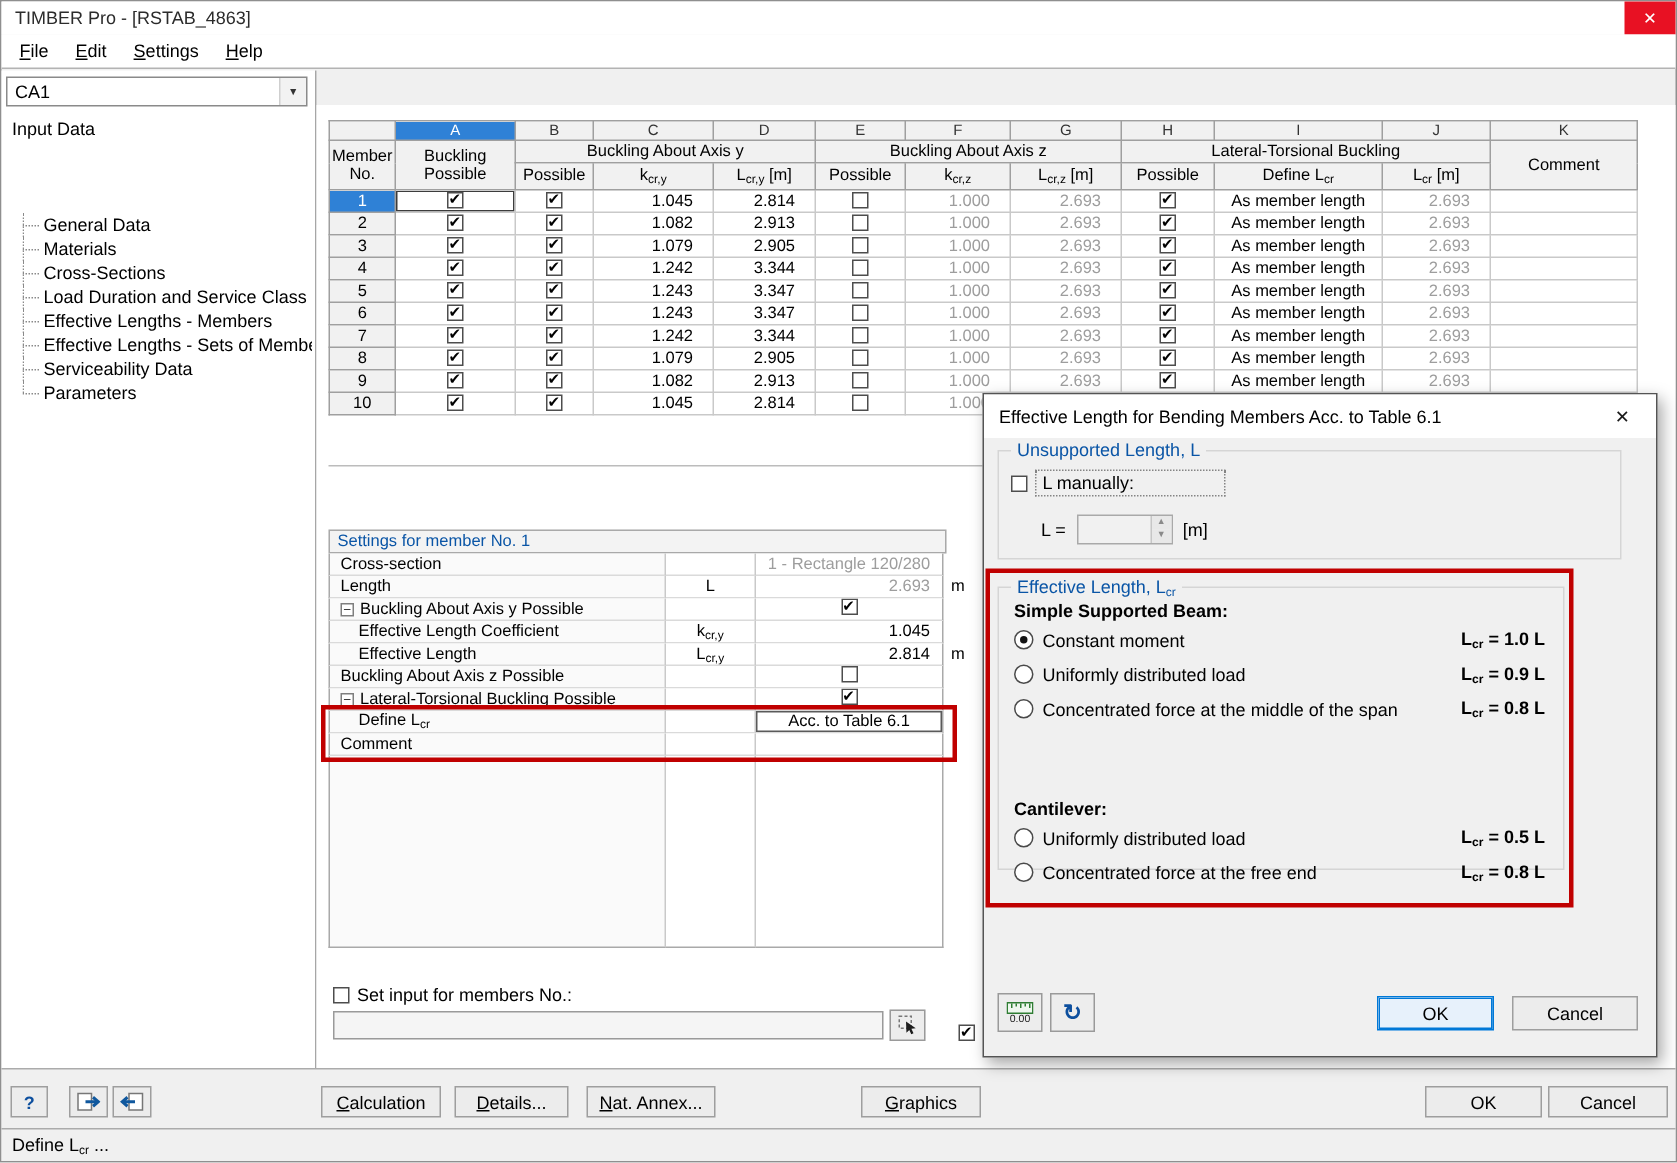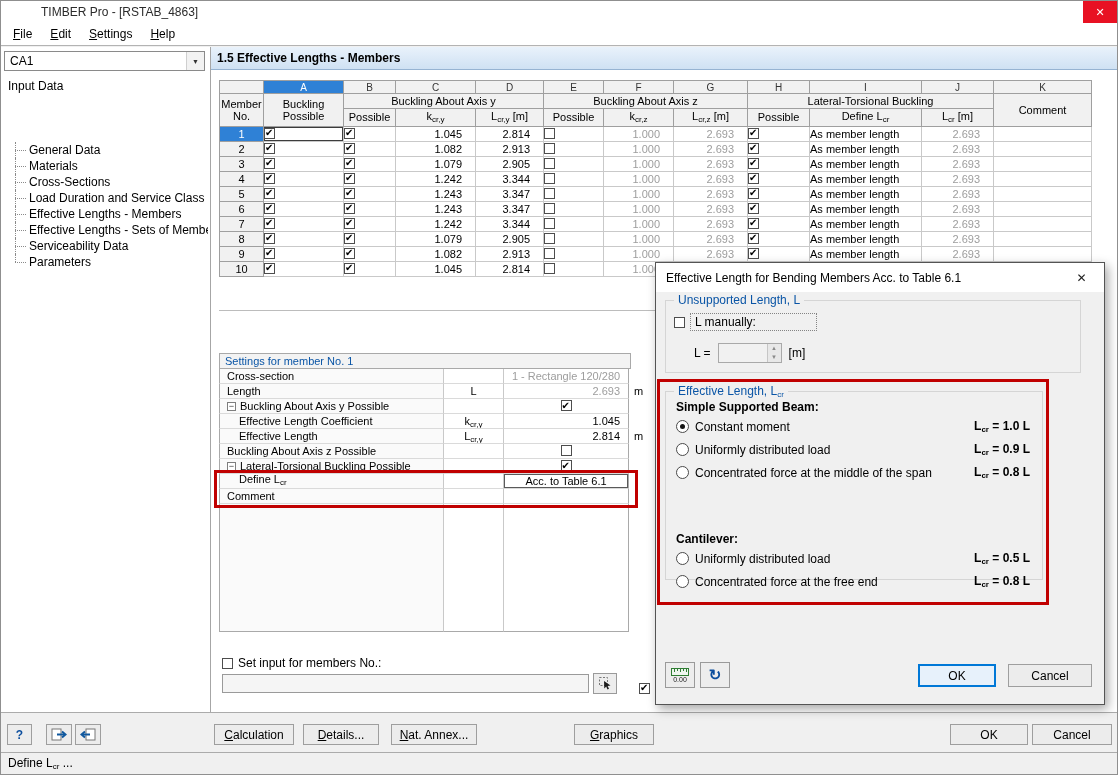--- a/index.html
+++ b/index.html
@@ -8,21 +8,21 @@
   sub { font-size:8px; vertical-align:-2px; }
   button { font-family:inherit; font-size:inherit; background:none; border:none; cursor:default; }
 
   #screen{
     position:relative; width:1118px; height:775px; background:#f0f0f0;
     font-family:"Liberation Sans", sans-serif; font-size:12px; color:#000;
     overflow:hidden; box-shadow: inset 0 0 0 1px #8f8f8f;
   }
 
   
-  .titlebar{ position:absolute; left:1px; top:1px; right:1px; height:22px; background:#fff; display:flex; align-items:center;padding-left:31px; }
+  .titlebar{ position:absolute; left:1px; top:1px; right:1px; height:22px; background:#fff; display:flex; align-items:center; }
   .title-text{ padding-left:9px; font-size:12px; color:#2b2b2b; }
   .close-btn{ position:absolute; right:0; top:0; width:34px; height:22px; background:#e81123; color:#fff; display:flex; align-items:center; justify-content:center; font-size:11px; }
   .menubar{ position:absolute; left:1px; top:23px; right:1px; height:23px; background:#fff; border-bottom:1px solid #b3b3b3; display:flex; align-items:center; padding-left:3px; }
   .menu-item{ padding:3px 9px; }
 
   
   .sidebar{ position:absolute; left:1px; top:47px; width:210px; bottom:63px; background:#fff; border-right:1px solid #a6a6a6; }
   .combo{ position:absolute; left:3px; top:4px; right:5px; height:20px; border:1px solid #8a8a8a; background:#fff; display:flex; align-items:center; }
   .combo-text{ flex:1; padding-left:5px; }
   .combo-arrow{ width:18px; height:100%; border-left:1px solid #cfcfcf; background:#f2f2f2; display:flex; align-items:center; justify-content:center; font-size:7px; color:#333; }
@@ -45,21 +45,21 @@
   table.members{ position:absolute; left:8px; top:10px; border-collapse:collapse; table-layout:fixed; font-size:11px; }
   .members th{ border:1px solid #9f9f9f; background:#f1f1f1; font-weight:normal; text-align:center; overflow:hidden; white-space:nowrap; line-height:1.1; }
   .members td{ border:1px solid #c9c9c9; background:#fff; overflow:hidden; white-space:nowrap; height:15px; }
   .lrow th{ height:13px; font-size:10px; color:#333; }
   .lrow th.selcol{ background:#2f81d6; color:#fff; }
   .grow th{ height:15px; }
   .srow2 th{ height:18px; }
   td.mcell{ background:#f1f1f1; text-align:center; border:1px solid #9f9f9f; }
   td.mcell.msel{ background:#2f81d6; color:#fff; }
   td.num{ text-align:right; padding-right:13px; }
-  td.center{ }
+  td.center{ text-align:center; }
   .gray{ color:#9d9d9d; }
   td.fcell{ box-shadow: inset 0 0 0 1px #3c3c3c; }
   .table-bottom-line{ position:absolute; left:8px; top:240px; width:872px; border-top:1px solid #bcbcbc; }
 
   
   .cb{ display:inline-block; width:11px; height:11px; border:1px solid #4d4d4d; background:#fff; position:relative; vertical-align:-1px; }
   .cb.on::after{ content:"✔"; position:absolute; left:0px; top:-2px; font-size:10px; color:#000; }
   .radio{ display:inline-block; width:13px; height:13px; border:1px solid #4a4a4a; border-radius:50%; background:#fff; position:relative; flex:none; }
   .radio.sel::after{ content:""; position:absolute; left:3px; top:3px; width:5px; height:5px; background:#141414; border-radius:50%; }
 
@@ -157,21 +157,20 @@
           <div class="titem">Cross-Sections</div>
           <div class="titem">Load Duration and Service Class</div>
           <div class="titem">Effective Lengths - Members</div>
           <div class="titem">Effective Lengths - Sets of Members</div>
           <div class="titem">Serviceability Data</div>
           <div class="titem">Parameters</div>
         </div>
     </div>
   </div>
 
-  <div class="main-header">1.5 Effective Lengths - Members</div>
 
   <div class="main">
 
     <table class="members">
       <colgroup>
         <col style="width:44px">
           <col style="width:80px">
           <col style="width:52px">
           <col style="width:80px">
         <col style="width:68px">

